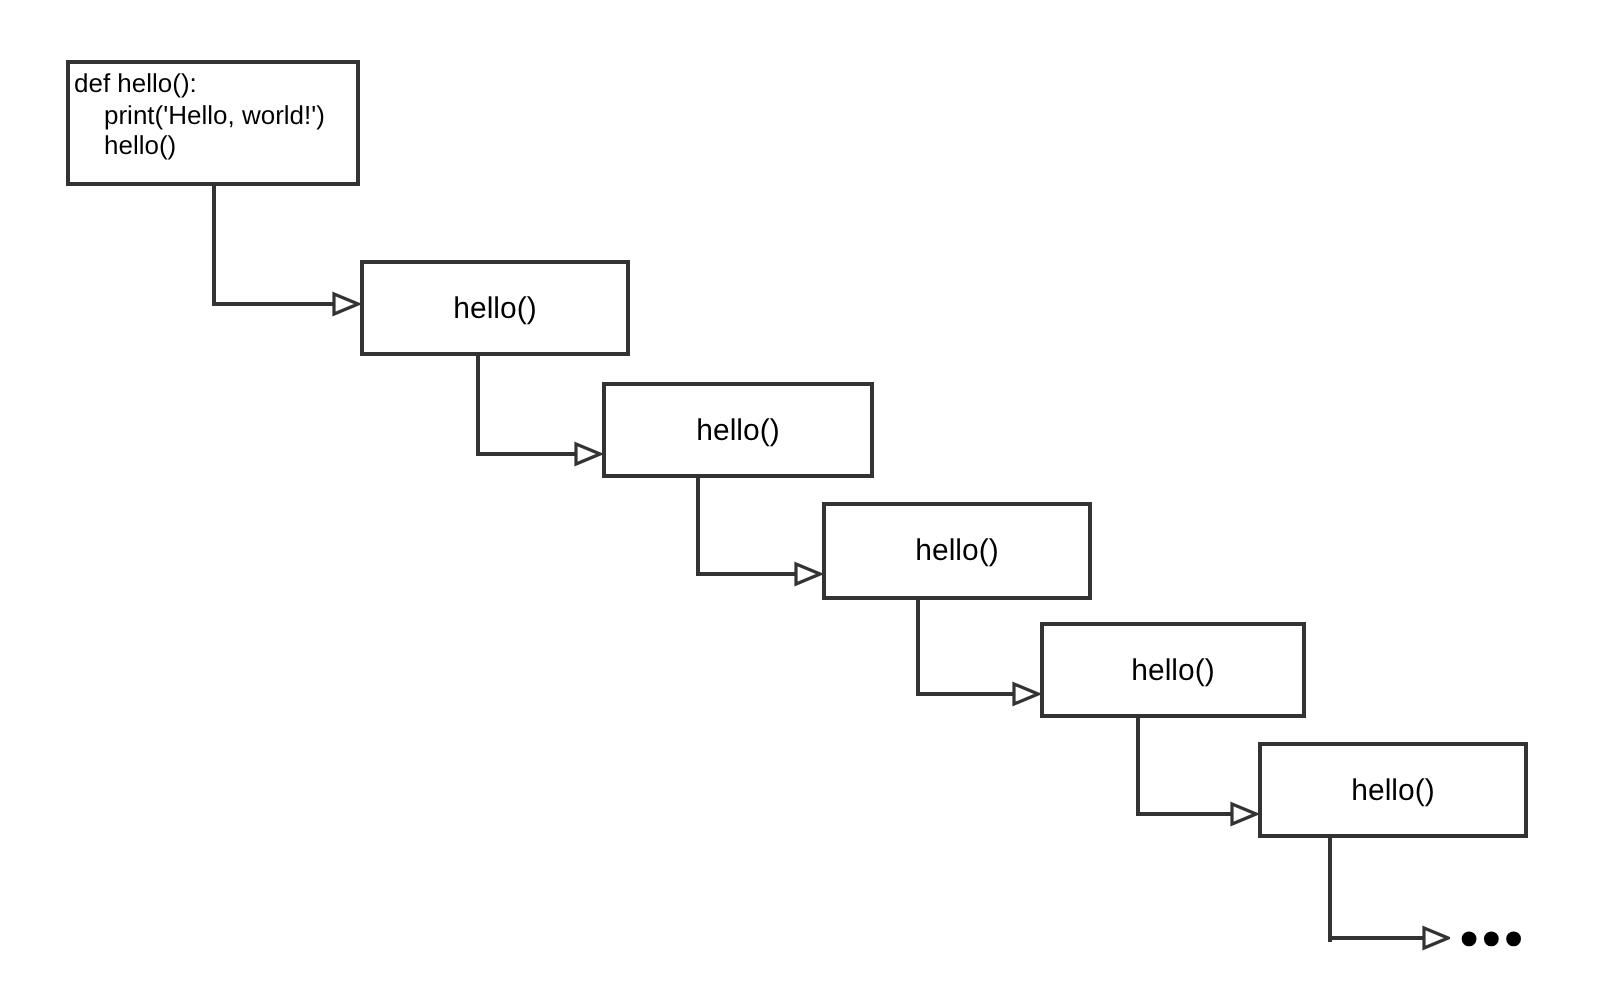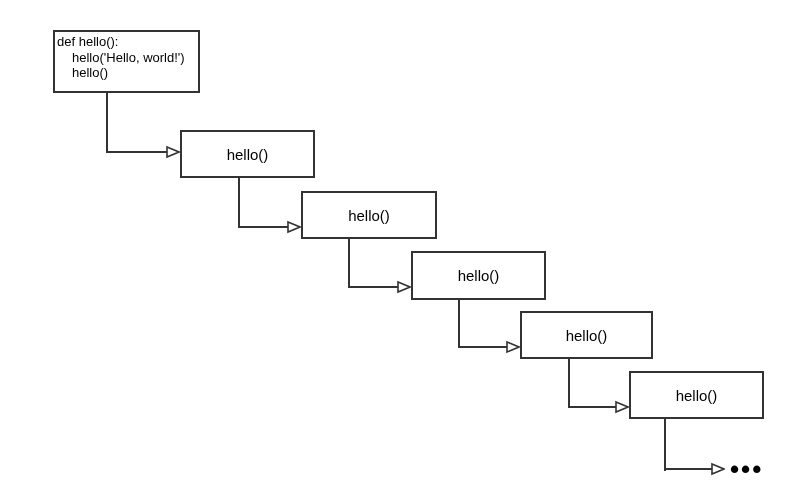--- a/index.html
+++ b/index.html
@@ -23,21 +23,20 @@
   .box {
     position: absolute;
     background: var(--background);
     border: 2px solid var(--line);
   }
   .code-box {
     font-size: 13px;
     line-height: 15.5px;
     padding: 2px 0 0 2px;
     white-space: nowrap;
-    margin-left: 20px;
   }
   .code-line.indent { padding-left: 15px; }
   .call-box {
     display: flex;
     align-items: center;
     justify-content: center;
     font-size: 15px;
   }
   .seg {
     position: absolute;
@@ -64,21 +63,21 @@
     font-weight: bold;
   }
 </style>
 </head>
 <body>
 
 <div class="canvas">
 
   <div class="box code-box" style="left:33px; top:30px; width:147px; height:63px;">
     <div class="code-line">def hello():</div>
-    <div class="code-line indent">hello('Hello, world!')</div>
+    <div class="code-line indent">print('Hello, world!')</div>
     <div class="code-line indent">hello()</div>
   </div>
 
   <div class="box call-box" style="left:180px; top:130px; width:135px; height:48px;">
     <span>hello()</span>
   </div>
   <div class="box call-box" style="left:301px; top:191px; width:136px; height:48px;">
     <span>hello()</span>
   </div>
   <div class="box call-box" style="left:411px; top:251px; width:135px; height:49px;">

